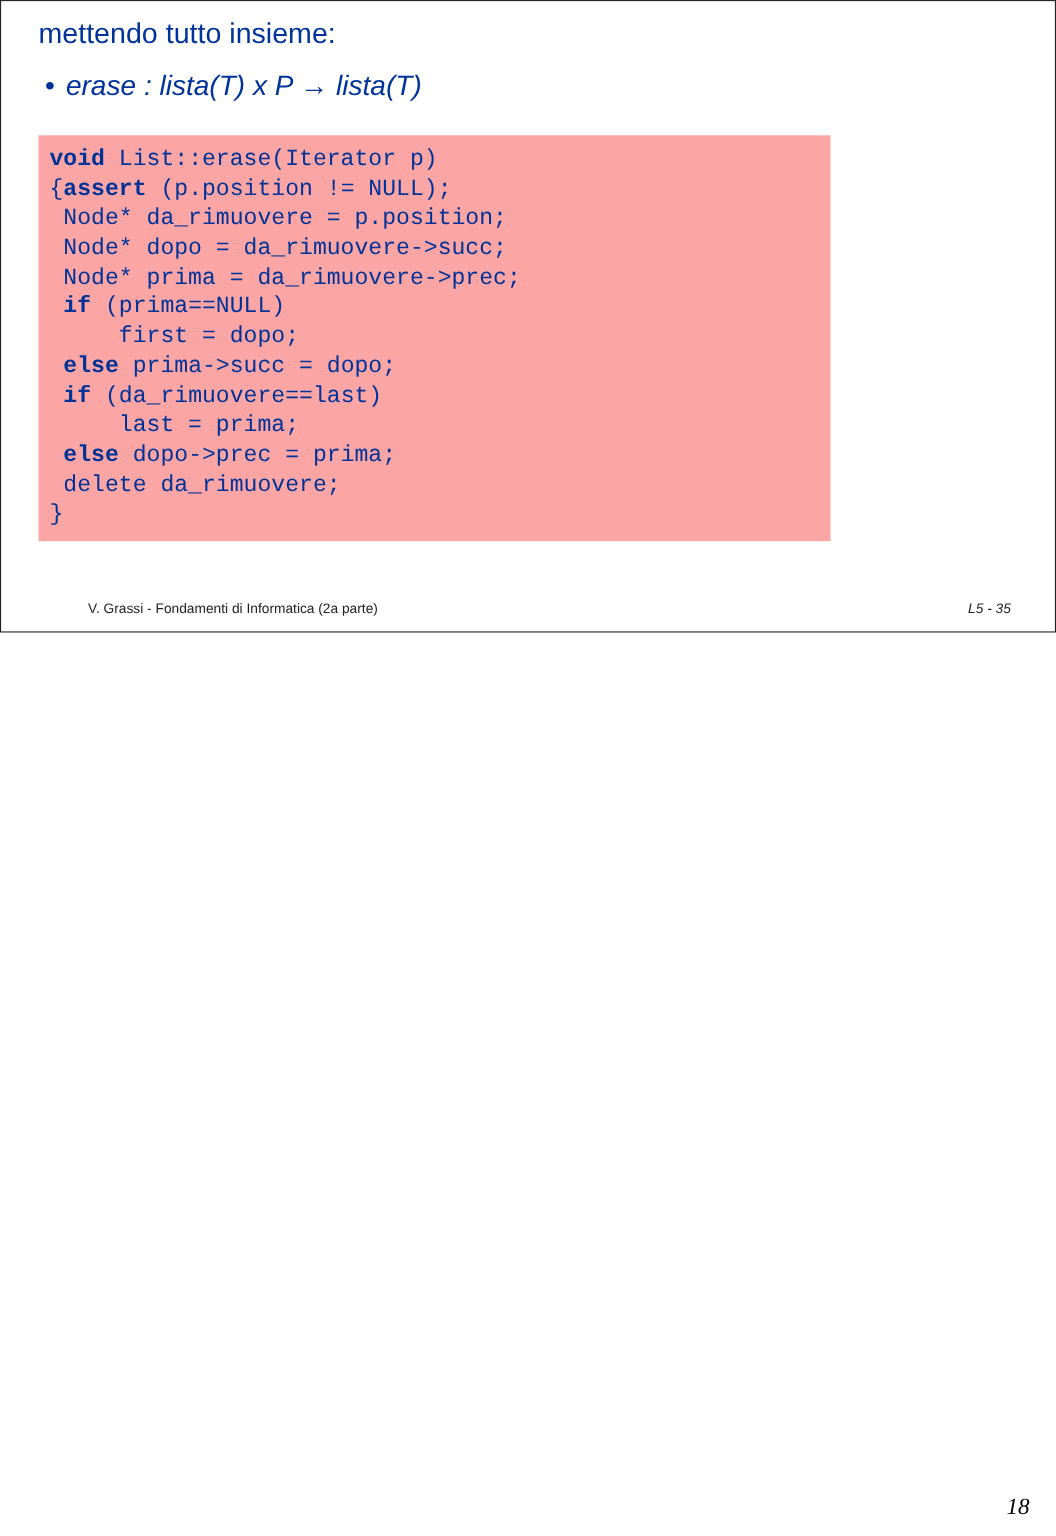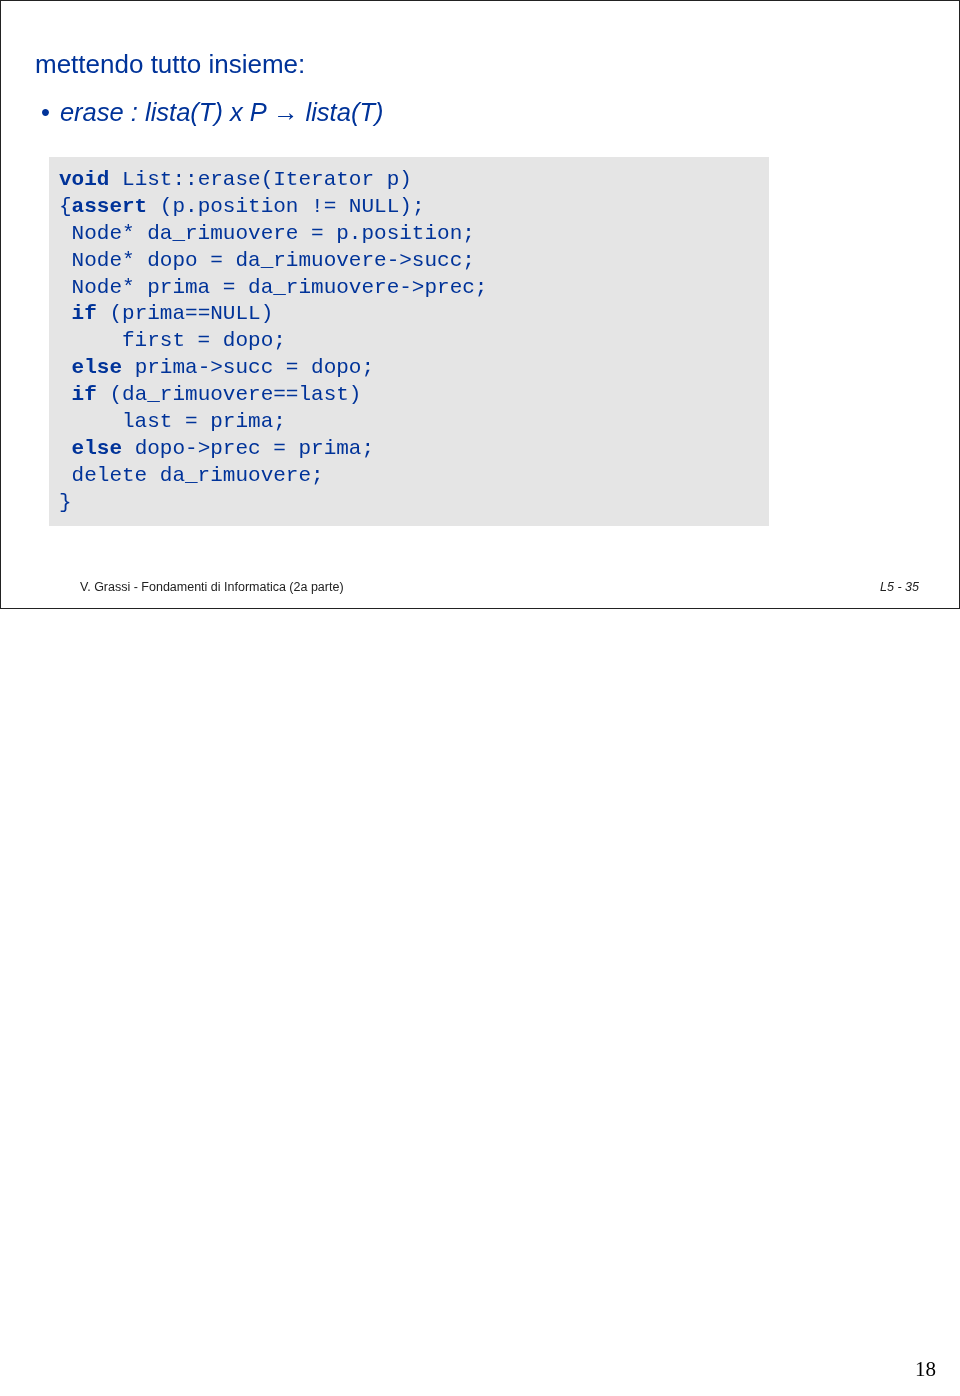--- a/index.html
+++ b/index.html
@@ -11,68 +11,68 @@
     font-family: Arial, Helvetica, sans-serif;
     position: relative;
   }
   .slide {
     position: absolute;
     top: 0;
     left: 0;
     width: 960px;
     border: 1px solid #222;
     background: #fff;
-    padding: 44px 34px 14px 34px;
+    padding: 10px 34px 14px 34px;
   }
   .title {
     color: #003399;
     font-family: Arial, Helvetica, sans-serif;
     font-size: 26px;
     margin: 4px 0 18px 0;
   }
   .erase-line {
     color: #003399;
     font-family: Liberation Sans, sans-serif;
     font-style: italic;
     font-size: 25.5px;
     margin: 0 0 30px 6px;
   }
   .bullet {
     display: inline-block;
     font-style: normal;
     margin-right: 10px;
   }
   .code-block {
-    background: #e5e5e5;
+    background: #fca5a5;
     color: #003399;
     font-family: "Courier New", Courier, monospace;
     font-size: 21px;
     line-height: 1.28;
     padding: 10px 10px 10px 10px;
     width: 720px;
     white-space: pre;
-    margin-left: 14px;
   }
   .kw { font-weight: bold; }
   .footer {
     margin-top: 54px;
     font-size: 12.5px;
     color: #222;
     margin-left: 45px;
   }
   .footer-left { float: left; }
   .footer-right { float: right; padding-right: 6px; font-style: italic; }
   .footer::after { content: ""; display: block; clear: both; }
   .pagenum {
     position: absolute;
     right: 24px;
     bottom: 14px;
     font-family: "Times New Roman", Times, serif;
     font-size: 21px;
     color: #000;
+    font-style: italic;
   }
 </style>
 </head>
 <body>
 
 <div class="slide">
 
   <div class="title">mettendo tutto insieme:</div>
 
   <div class="erase-line">

